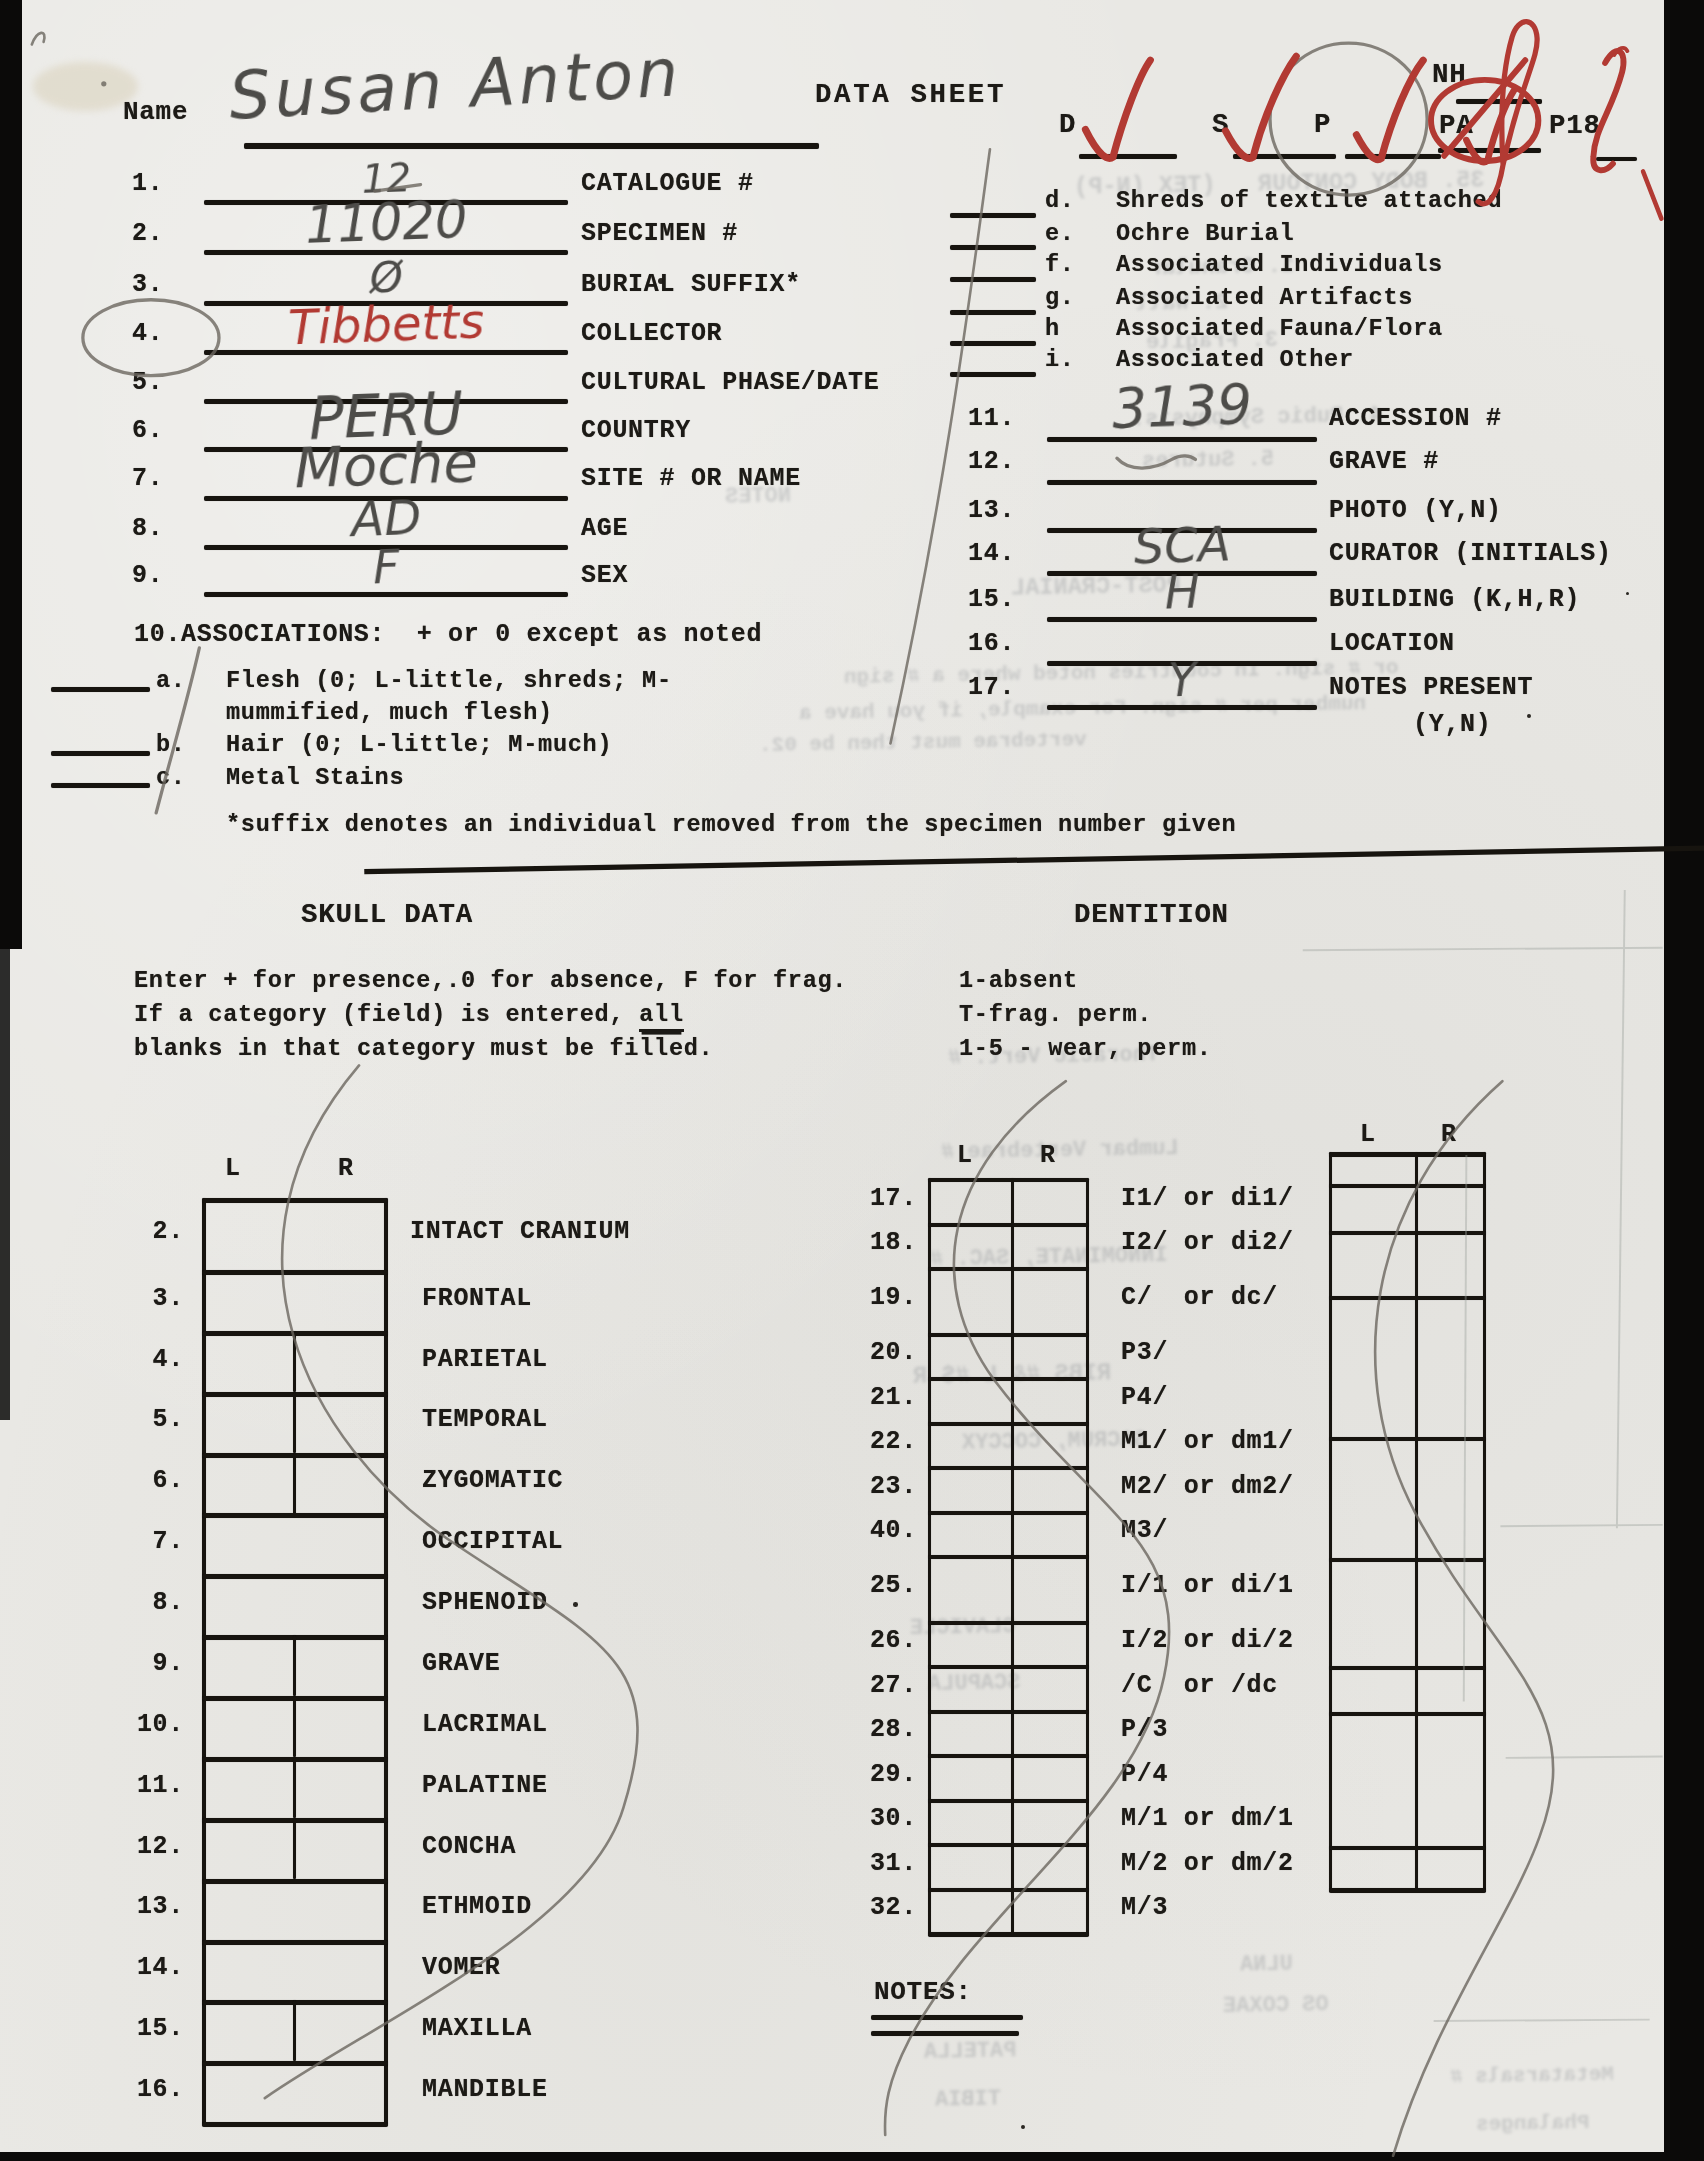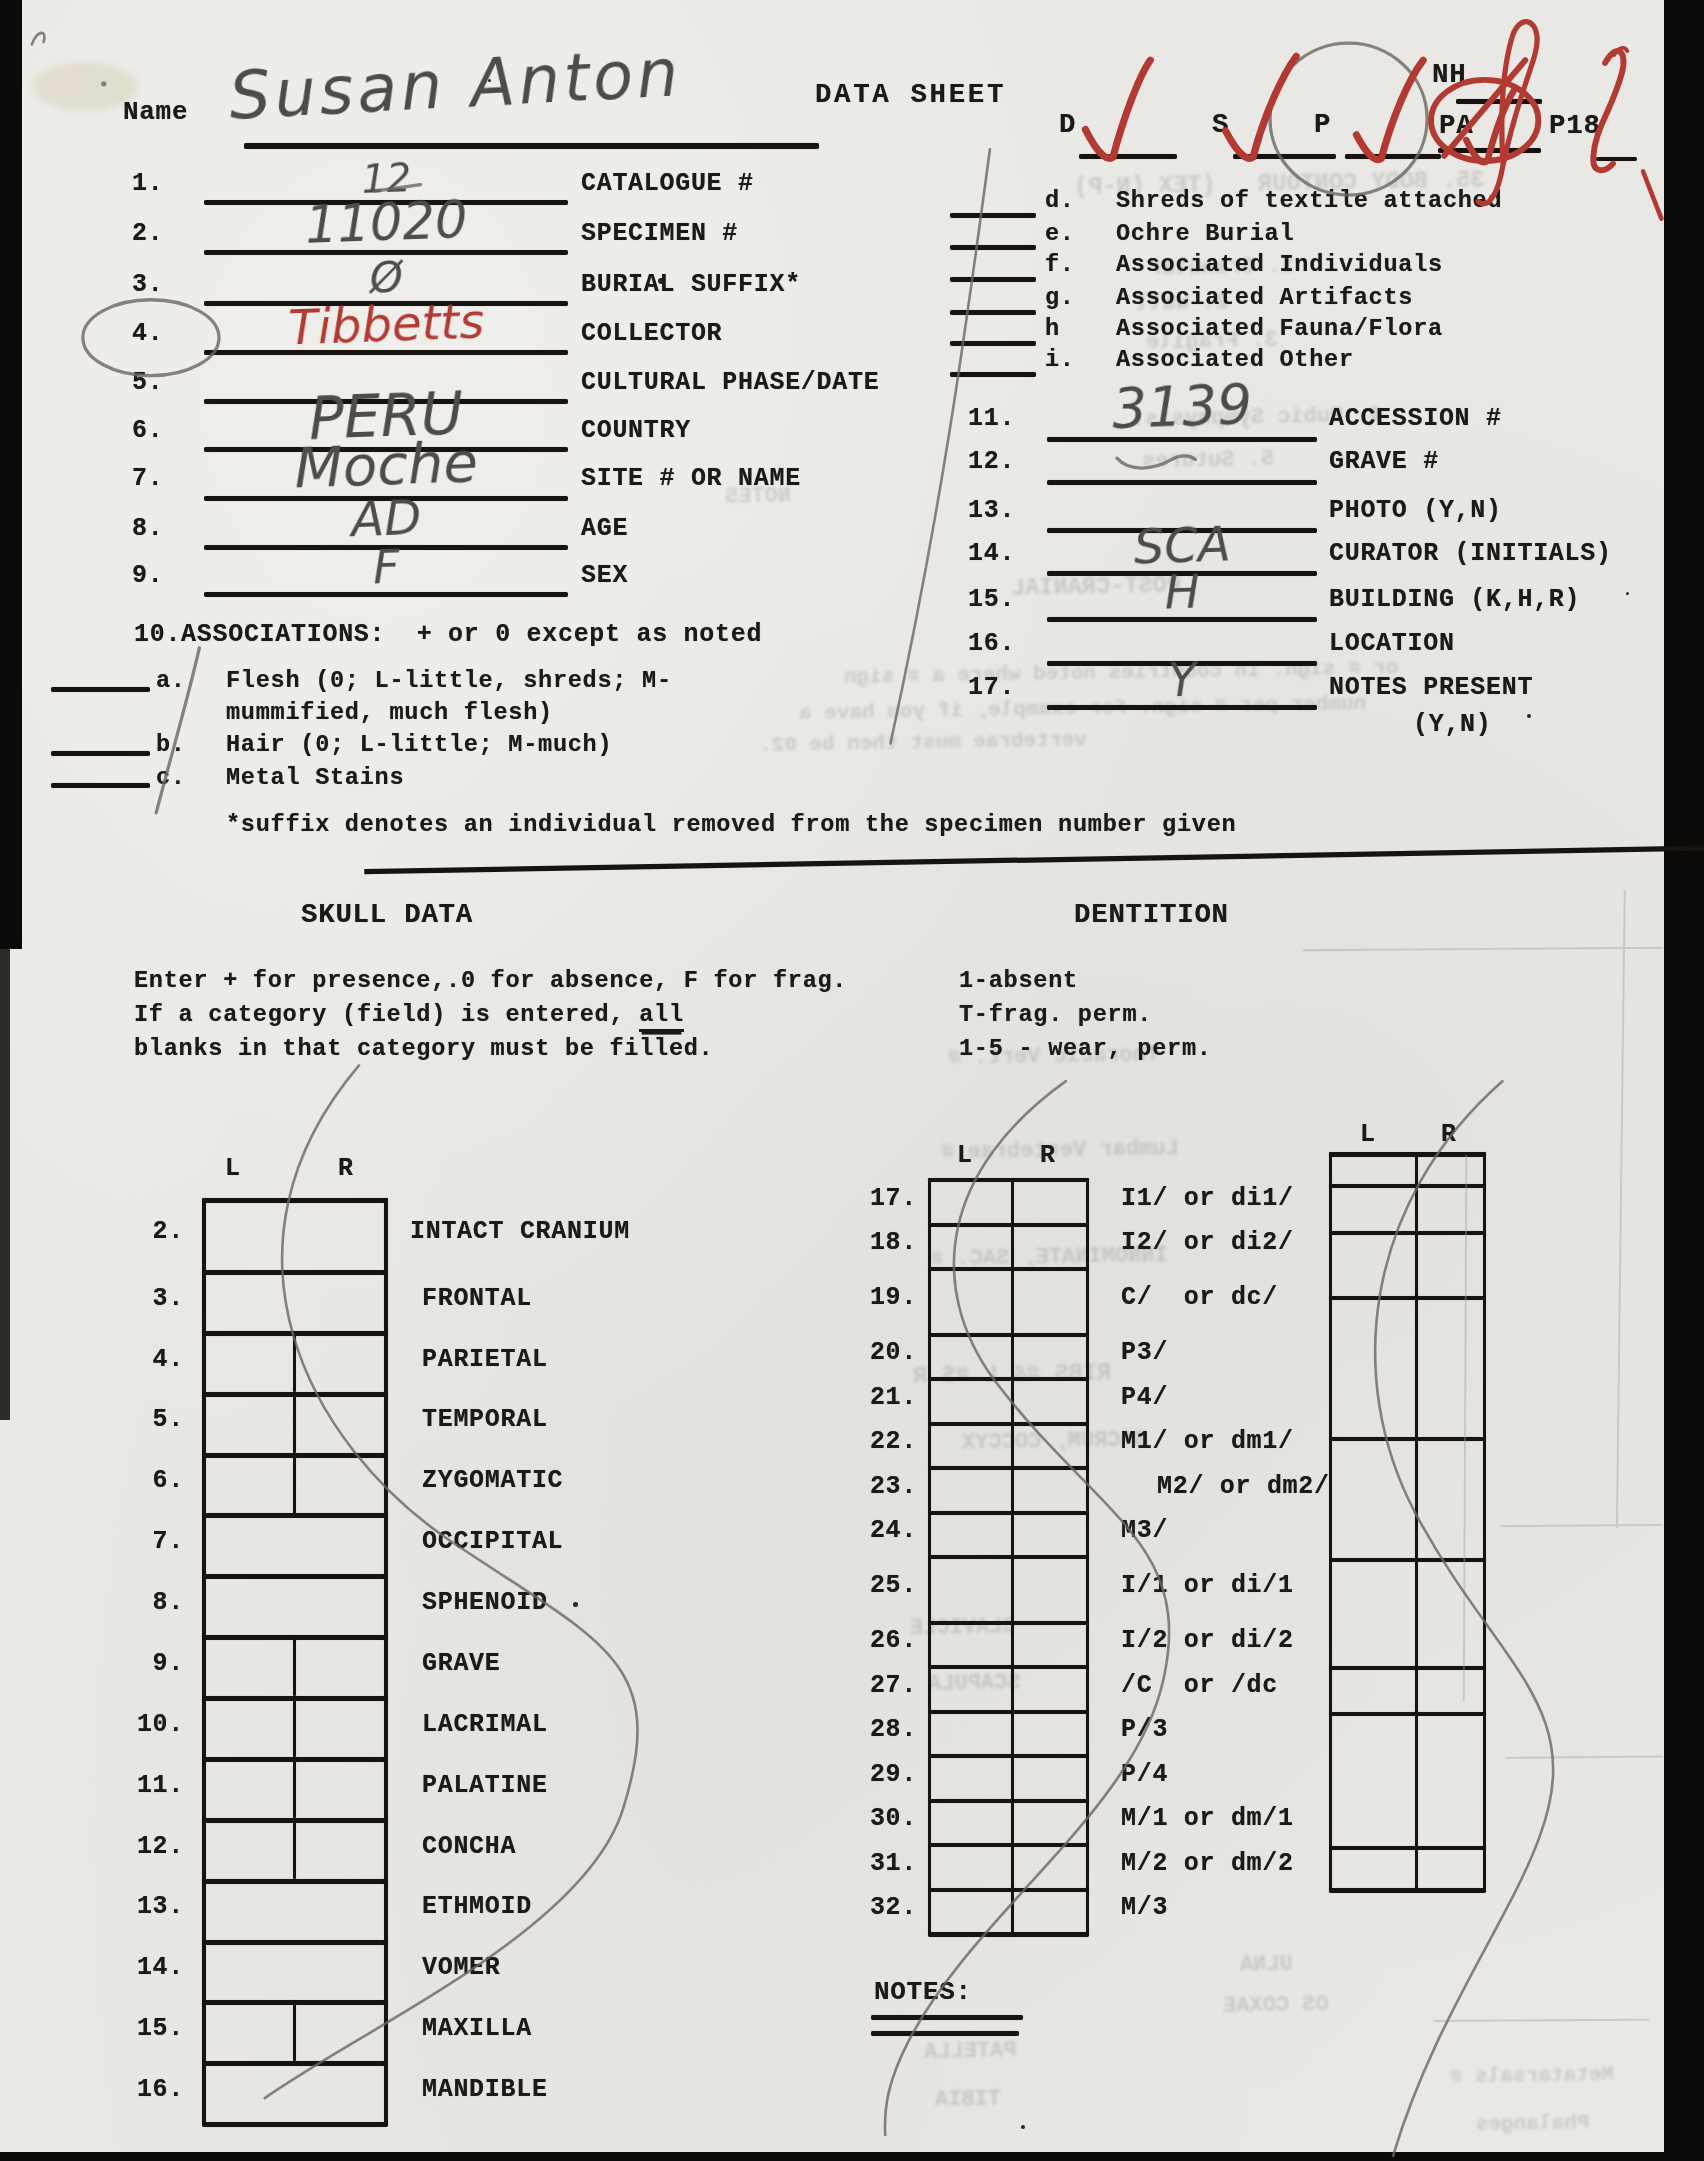--- a/index.html
+++ b/index.html
@@ -295,23 +295,23 @@
     <div class="print" style="left: 825px; top: 1339px; width: 92px; text-align: right;">20.</div>
     <div class="print" style="left: 1121px; top: 1339px;">P3/</div>
     <div class="bar" style="left: 928px; top: 1377px; width: 161px; height: 3.9px;"></div>
     <div class="print" style="left: 825px; top: 1384px; width: 92px; text-align: right;">21.</div>
     <div class="print" style="left: 1121px; top: 1384px;">P4/</div>
     <div class="bar" style="left: 928px; top: 1422px; width: 161px; height: 3.9px;"></div>
     <div class="print" style="left: 825px; top: 1428px; width: 92px; text-align: right;">22.</div>
     <div class="print" style="left: 1121px; top: 1428px;">M1/ or dm1/</div>
     <div class="bar" style="left: 928px; top: 1466px; width: 161px; height: 3.9px;"></div>
     <div class="print" style="left: 825px; top: 1473px; width: 92px; text-align: right;">23.</div>
-    <div class="print" style="left: 1121px; top: 1473px; margin-left: 36px;">M2/ or dm2/</div>
+    <div class="print" style="left: 1121px; top: 1473px;">M2/ or dm2/</div>
     <div class="bar" style="left: 928px; top: 1511px; width: 161px; height: 3.9px;"></div>
-    <div class="print" style="left: 825px; top: 1517px; width: 92px; text-align: right;">24.</div>
+    <div class="print" style="left: 825px; top: 1517px; width: 92px; text-align: right;">40.</div>
     <div class="print" style="left: 1121px; top: 1517px;">M3/</div>
     <div class="bar" style="left: 928px; top: 1555px; width: 161px; height: 3.9px;"></div>
     <div class="print" style="left: 825px; top: 1572px; width: 92px; text-align: right;">25.</div>
     <div class="print" style="left: 1121px; top: 1572px;">I/1 or di/1</div>
     <div class="bar" style="left: 928px; top: 1621px; width: 161px; height: 3.9px;"></div>
     <div class="print" style="left: 825px; top: 1627px; width: 92px; text-align: right;">26.</div>
     <div class="print" style="left: 1121px; top: 1627px;">I/2 or di/2</div>
     <div class="bar" style="left: 928px; top: 1665px; width: 161px; height: 3.9px;"></div>
     <div class="print" style="left: 825px; top: 1672px; width: 92px; text-align: right;">27.</div>
     <div class="print" style="left: 1121px; top: 1672px;">/C  or /dc</div>

